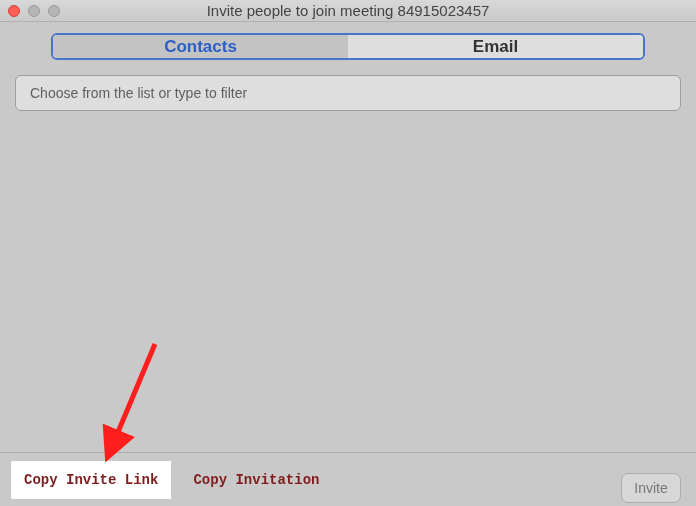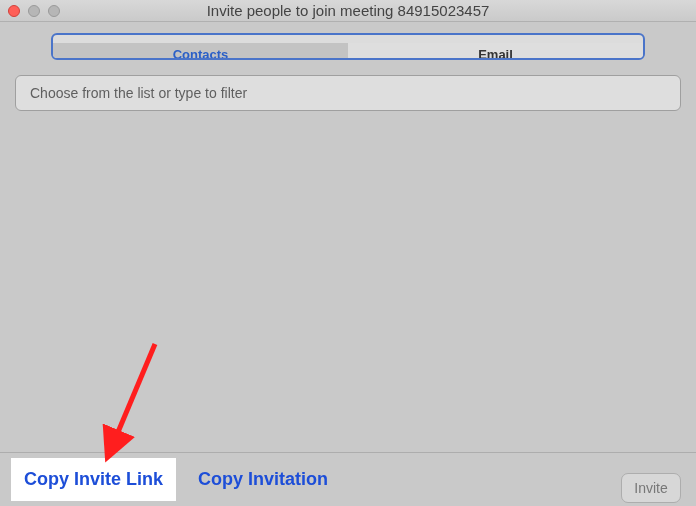--- a/index.html
+++ b/index.html
@@ -42,27 +42,26 @@
       border: 2px solid #4a74c9;
       border-radius: 6px;
       overflow: hidden;
       width: 594px;
       height: 27px;
       background: #dcdcdc;
     }
     .seg {
       flex: 1;
       text-align: center;
-      font-size: 13px;
+      font-size: 17px;
       line-height: 23px;
       font-weight: 600;
       border: none;
       background: transparent;
       cursor: pointer;
-      margin-top: 8px;
     }
     .seg.active { background: #c3c3c3; color: #2a5fc7; }
     .seg.inactive { background: #dedede; color: #333; }
     .filter-wrap { margin-top: 15px; }
     .filter-input {
       width: 100%;
       height: 36px;
       border-radius: 6px;
       border: 1px solid #9f9f9f;
       background: #dedede;
@@ -75,23 +74,24 @@
       position: absolute;
       left: 0; right: 0; bottom: 0;
       height: 54px;
       border-top: 1px solid #adadad;
       display: flex; align-items: center;
       padding: 0 15px;
       gap: 22px;
     }
     .link-btn {
       background: none; border: none;
-      color: #1d4ed8; font-weight: 700;
-      font-size: 18px; cursor: pointer;
+      color: #7f1d1d; font-weight: 700;
+      font-size: 14px; cursor: pointer;
       padding: 0;
+      font-family: Liberation Mono, monospace;
     }
     .link-btn.highlighted {
       background: #ffffff;
       padding: 10px 12px;
       margin-left: -4px;
       border: 1px solid #fff;
     }
     .spacer { flex: 1; }
     .passcode-label { font-size: 14px; color: #3a3a3a; }
     .invite-btn {

